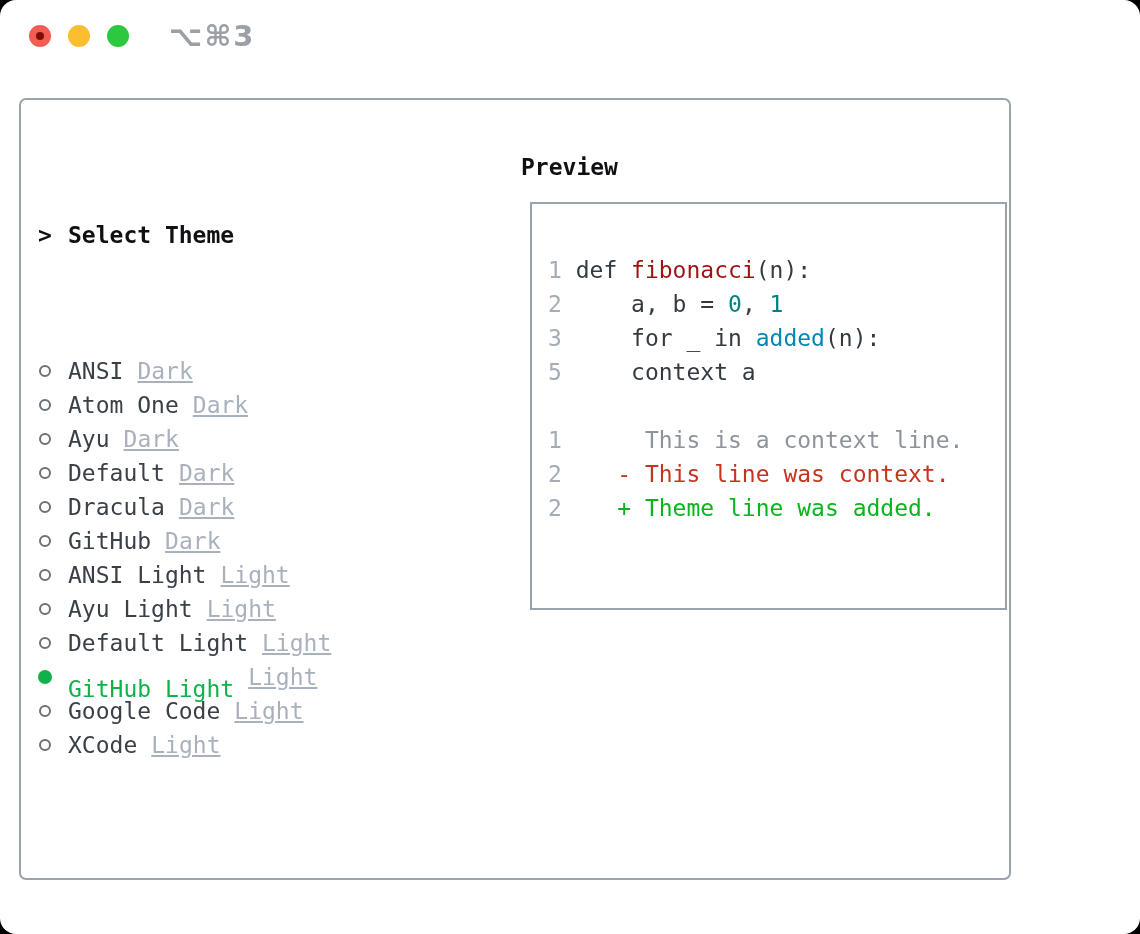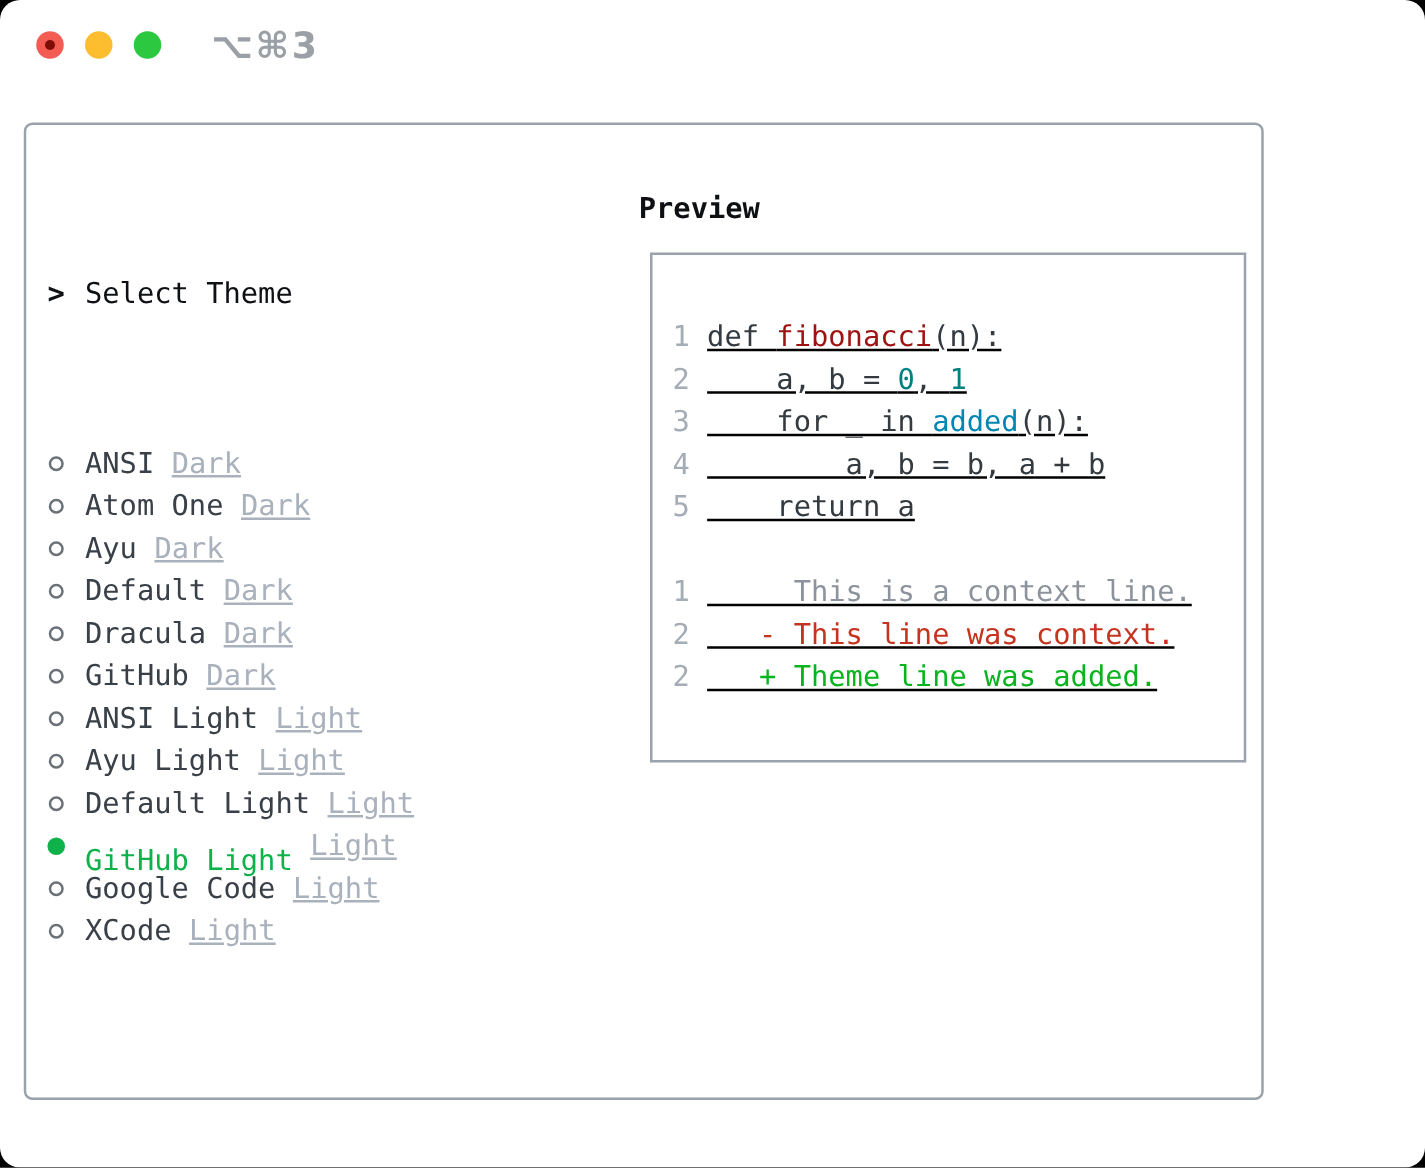--- a/index.html
+++ b/index.html
@@ -60,42 +60,42 @@
   .ring{
     width:12px;height:12px;border-radius:50%;
     border:2px solid var(--ring);
     box-sizing:border-box;
     margin-left:1px;
   }
   .dot{
     width:14px;height:14px;border-radius:50%;
     background:var(--accent-green);
   }
-  .hdr{color:var(--header-black);font-weight:normal;}
+  .hdr{color:var(--header-black);font-weight:bold;}
   .tname{color:var(--text-dark);text-align:center;}
   .tname.sel{color:var(--accent-green);margin-top:24px;}
   .tvariant{color:var(--muted);margin-left:14px;text-decoration:underline;}
   
   .right-col{
-    position:absolute;left:490px;top:50px;
+    position:absolute;left:500px;top:50px;
     font-size:23px;line-height:34px;
   }
   .preview-hdr{
     color:var(--header-black);font-weight:bold;
     height:34px;line-height:34px;
   }
   .preview-box{
     margin-left:9px;margin-top:18px;
     width:477px;height:408px;
     box-sizing:border-box;
     border:2px solid var(--border);
     padding:49px 8px 0 16px;
     overflow:hidden;
   }
-  .prow{height:34px;line-height:34px;white-space:pre;text-decoration:underline;}
+  .prow{height:34px;line-height:34px;white-space:pre;}
   .pnum{display:inline-block;width:2ch;color:var(--lineno);}
   .seg-code{color:var(--code-text);}
   .seg-fn{color:var(--code-title);}
   .seg-num{color:var(--code-teal);}
   .seg-builtin{color:var(--code-builtin);}
   .seg-context{color:var(--diff-context);}
   .seg-deleted{color:var(--diff-del);}
   .seg-added{color:var(--diff-add);}
 </style>
 </head>
@@ -131,22 +131,21 @@
 
       
     </div>
 
     <div class="right-col">
       <div class="preview-hdr">Preview</div>
       <div id="preview-box" class="preview-box">
           <div class="prow"><span class="pnum">1</span><span class="seg-code">def </span><span class="seg-fn">fibonacci</span><span class="seg-code">(n):</span></div>
           <div class="prow"><span class="pnum">2</span><span class="seg-code">    a, b = </span><span class="seg-num">0</span><span class="seg-code">, </span><span class="seg-num">1</span></div>
           <div class="prow"><span class="pnum">3</span><span class="seg-code">    for _ in </span><span class="seg-builtin">added</span><span class="seg-code">(n):</span></div>
-          <div class="prow"><span class="pnum">4</span><span class="seg-code">        a, b = b, a + b</span></div>
-          <div class="prow"><span class="pnum">5</span><span class="seg-code">    return a</span></div>
+          <div class="prow"><span class="pnum">5</span><span class="seg-code">    context a</span></div>
           <div class="prow"><span class="pnum"></span></div>
           <div class="prow"><span class="pnum">1</span><span class="seg-context">     This is a context line.</span></div>
           <div class="prow"><span class="pnum">2</span><span class="seg-deleted">   - This line was context.</span></div>
           <div class="prow"><span class="pnum">2</span><span class="seg-added">   + Theme line was added.</span></div>
         </div>
     </div>
 
   </div>
 </div>
 

